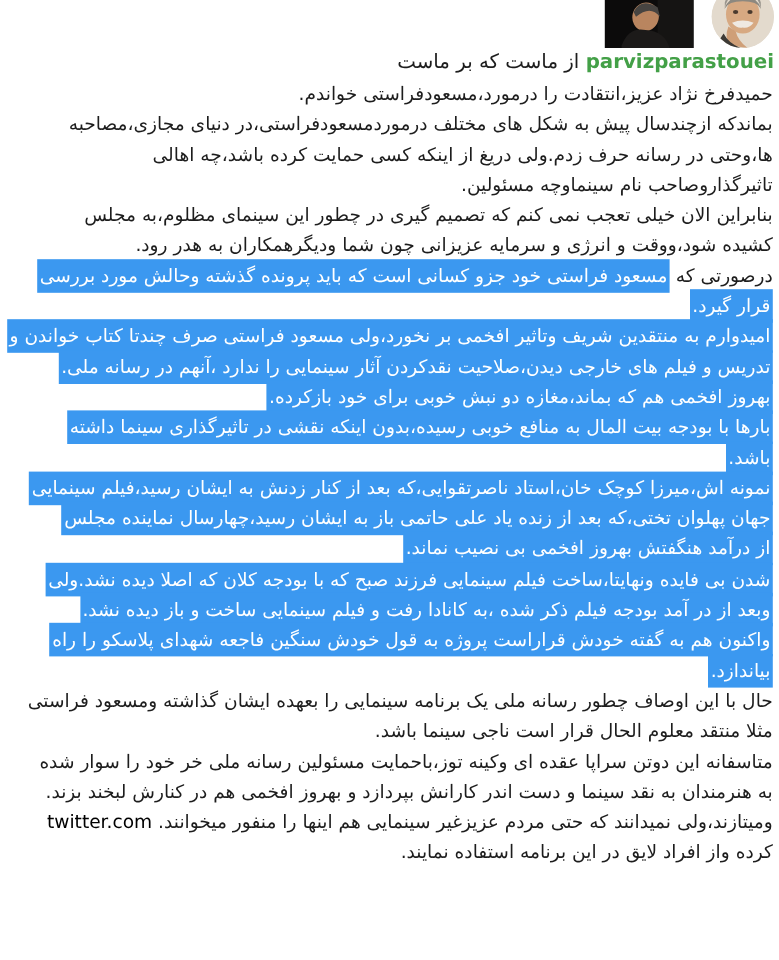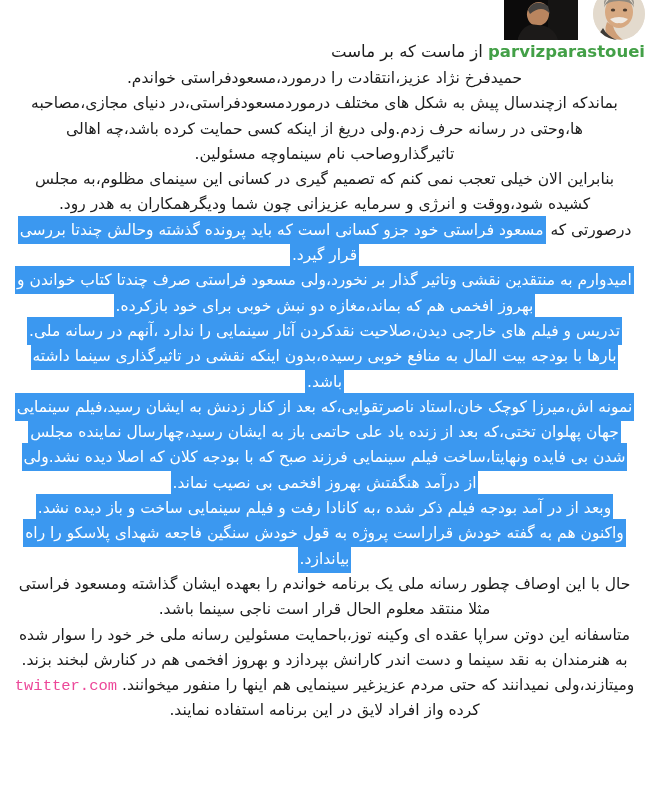--- a/index.html
+++ b/index.html
@@ -29,27 +29,27 @@
   .username{color:#43a047;font-weight:bold;font-size:16.5px;}
   .user-caption{color:#1d1d1d;}
 
   
   .post-body{
     padding:2px 5px 0 5px;
     font-size:15.5px;
   }
   .line{
     white-space:nowrap;height:25.3px;line-height:25.3px;
-    text-align:center;overflow:visible;
+    text-align:right;overflow:visible;
   }
   .hl{
     background:#3b98f0;color:#ffffff;
     padding:5px 2px;
   }
-  .link{color:#ec4899;direction:ltr;unicode-bidi:embed;font-family:Liberation Mono, monospace;}
+  .link{color:#000000;direction:ltr;unicode-bidi:embed;}
 </style>
 </head>
 <body>
 
 <div class="page">
 
   <div class="avatars-row">
     <div class="avatar-circle">
       <svg width="52" height="52" viewBox="0 0 52 52">
         <circle cx="26" cy="26" r="26" fill="#e3dacd"></circle>
@@ -77,37 +77,37 @@
   <div class="user-row">
     <span class="username">parvizparastouei</span>
     <span class="user-caption">از ماست که بر ماست</span>
   </div>
 
   <div class="post-body" id="post-body">
       <div class="line"><span>حمیدفرخ نژاد عزیز،انتقادت را درمورد،مسعودفراستی خواندم.</span></div>
       <div class="line"><span>بماندکه ازچندسال پیش به شکل های مختلف درموردمسعودفراستی،در دنیای مجازی،مصاحبه</span></div>
       <div class="line"><span>ها،وحتی در رسانه حرف زدم.ولی دریغ از اینکه کسی حمایت کرده باشد،چه اهالی</span></div>
       <div class="line"><span>تاثیرگذاروصاحب نام سینماوچه مسئولین.</span></div>
-      <div class="line"><span>بنابراین الان خیلی تعجب نمی کنم که تصمیم گیری در کسانی این سینمای مظلوم،به مجلس</span></div>
+      <div class="line"><span>بنابراین الان خیلی تعجب نمی کنم که تصمیم گیری در چطور این سینمای مظلوم،به مجلس</span></div>
       <div class="line"><span>کشیده شود،ووقت و انرژی و سرمایه عزیزانی چون شما ودیگرهمکاران به هدر رود.</span></div>
-      <div class="line"><span>درصورتی که </span><span class="hl">مسعود فراستی خود جزو کسانی است که باید پرونده گذشته وحالش چندتا بررسی</span></div>
+      <div class="line"><span>درصورتی که </span><span class="hl">مسعود فراستی خود جزو کسانی است که باید پرونده گذشته وحالش مورد بررسی</span></div>
       <div class="line"><span class="hl">قرار گیرد.</span></div>
-      <div class="line"><span class="hl">امیدوارم به منتقدین نقشی وتاثیر گذار بر نخورد،ولی مسعود فراستی صرف چندتا کتاب خواندن و</span></div>
+      <div class="line"><span class="hl">امیدوارم به منتقدین شریف وتاثیر افخمی بر نخورد،ولی مسعود فراستی صرف چندتا کتاب خواندن و</span></div>
+      <div class="line"><span class="hl">تدریس و فیلم های خارجی دیدن،صلاحیت نقدکردن آثار سینمایی را ندارد ،آنهم در رسانه ملی.</span></div>
       <div class="line"><span class="hl">بهروز افخمی هم که بماند،مغازه دو نبش خوبی برای خود بازکرده.</span></div>
-      <div class="line"><span class="hl">تدریس و فیلم های خارجی دیدن،صلاحیت نقدکردن آثار سینمایی را ندارد ،آنهم در رسانه ملی.</span></div>
       <div class="line"><span class="hl">بارها با بودجه بیت المال به منافع خوبی رسیده،بدون اینکه نقشی در تاثیرگذاری سینما داشته</span></div>
       <div class="line"><span class="hl">باشد.</span></div>
       <div class="line"><span class="hl">نمونه اش،میرزا کوچک خان،استاد ناصرتقوایی،که بعد از کنار زدنش به ایشان رسید،فیلم سینمایی</span></div>
       <div class="line"><span class="hl">جهان پهلوان تختی،که بعد از زنده یاد علی حاتمی باز به ایشان رسید،چهارسال نماینده مجلس</span></div>
+      <div class="line"><span class="hl">از درآمد هنگفتش بهروز افخمی بی نصیب نماند.</span></div>
       <div class="line"><span class="hl">شدن بی فایده ونهایتا،ساخت فیلم سینمایی فرزند صبح که با بودجه کلان که اصلا دیده نشد.ولی</span></div>
-      <div class="line"><span class="hl">از درآمد هنگفتش بهروز افخمی بی نصیب نماند.</span></div>
       <div class="line"><span class="hl">وبعد از در آمد بودجه فیلم ذکر شده ،به کانادا رفت و فیلم سینمایی ساخت و باز دیده نشد.</span></div>
       <div class="line"><span class="hl">واکنون هم به گفته خودش قراراست پروژه به قول خودش سنگین فاجعه شهدای پلاسکو را راه</span></div>
       <div class="line"><span class="hl">بیاندازد.</span></div>
-      <div class="line"><span>حال با این اوصاف چطور رسانه ملی یک برنامه خواندم را بعهده ایشان گذاشته ومسعود فراستی</span></div>
+      <div class="line"><span>حال با این اوصاف چطور رسانه ملی یک برنامه سینمایی را بعهده ایشان گذاشته ومسعود فراستی</span></div>
       <div class="line"><span>مثلا منتقد معلوم الحال قرار است ناجی سینما باشد.</span></div>
       <div class="line"><span>متاسفانه این دوتن سراپا عقده ای وکینه توز،باحمایت مسئولین رسانه ملی خر خود را سوار شده</span></div>
       <div class="line"><span>به هنرمندان به نقد سینما و دست اندر کارانش بپردازد و بهروز افخمی هم در کنارش لبخند بزند.</span></div>
       <div class="line"><span>ومیتازند،ولی نمیدانند که حتی مردم عزیزغیر سینمایی هم اینها را منفور میخوانند. </span><span class="link">twitter.com</span></div>
       <div class="line"><span>کرده واز افراد لایق در این برنامه استفاده نمایند.</span></div>
     </div>
 
 </div>
 
 </body></html>

